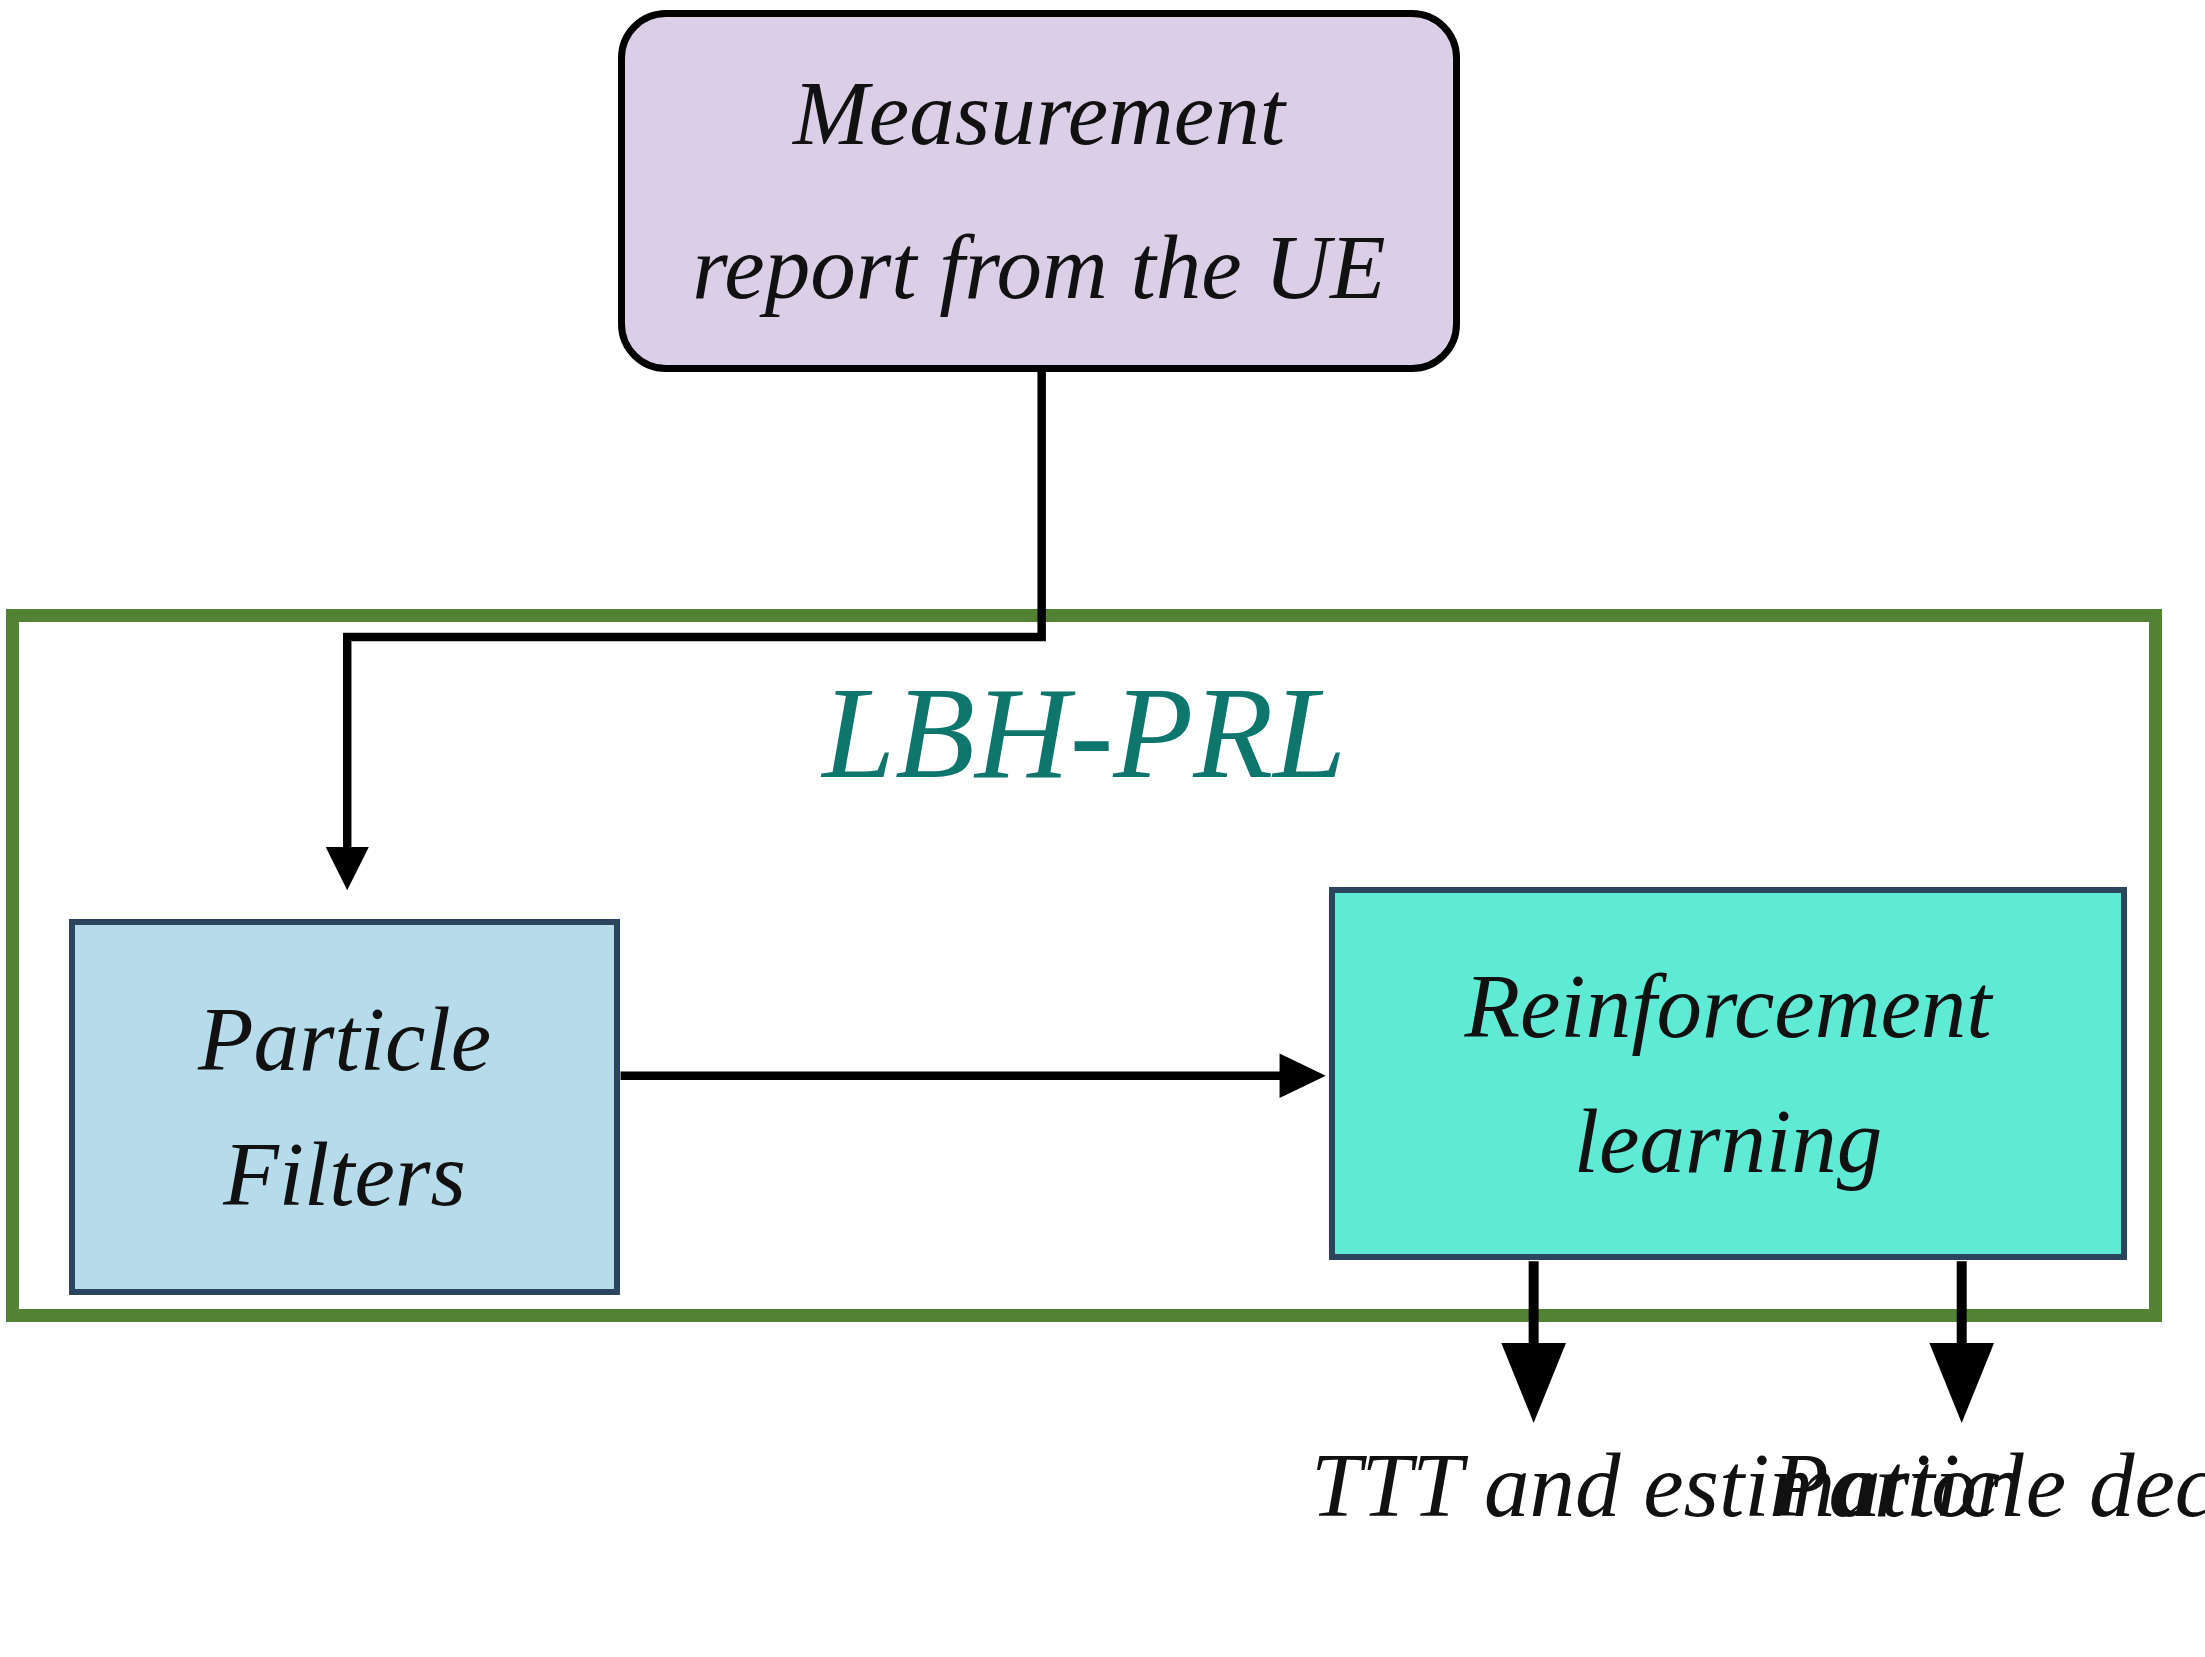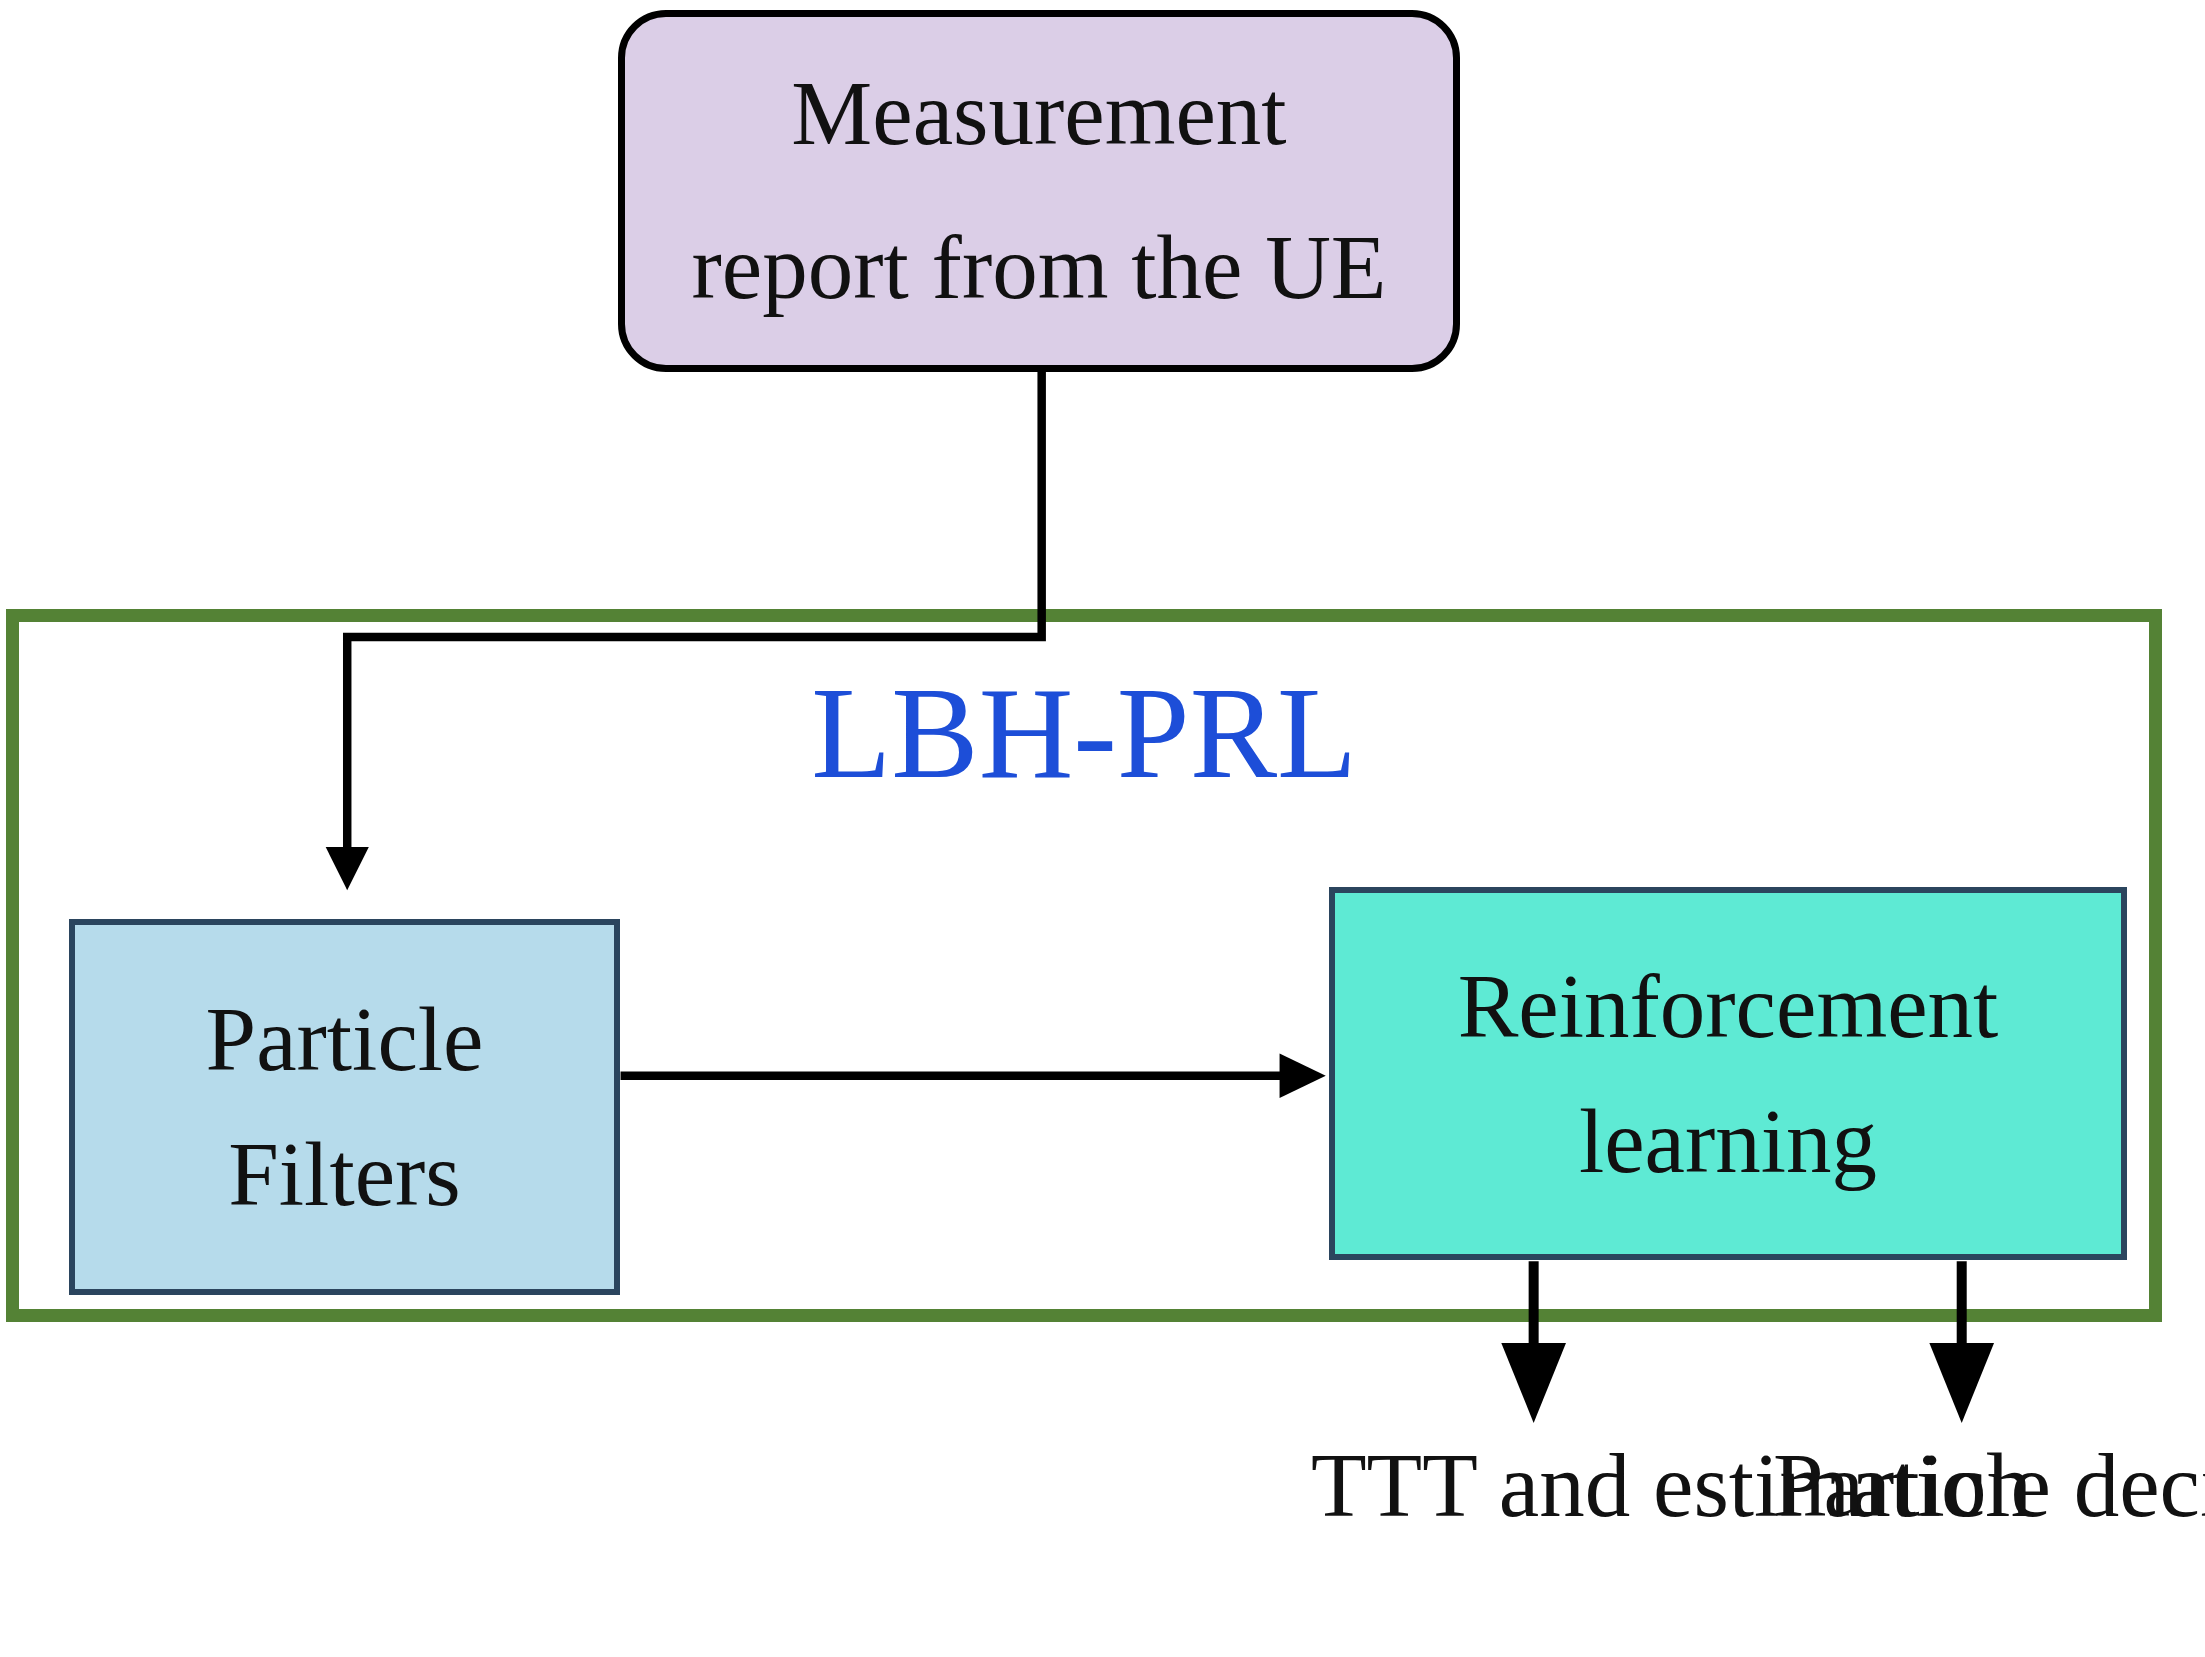--- a/index.html
+++ b/index.html
@@ -4,20 +4,21 @@
 <style>
   html, body { margin: 0; padding: 0; background: #ffffff; }
   #canvas {
     position: relative;
     width: 2205px;
     height: 1658px;
     background: #ffffff;
     overflow: hidden;
     font-family: "Liberation Serif", "DejaVu Serif", serif;
     color: #111111;
+    font-style: italic;
   }
   #canvas * { box-sizing: border-box; }
 
   .node {
     position: absolute;
     display: flex;
     flex-direction: column;
     align-items: center;
     justify-content: center;
     text-align: center;
@@ -42,21 +43,21 @@
     background: transparent;
   }
 
   
   #lbhprl-title {
     position: absolute;
     left: 6.2px; top: 667px; width: 2156px;
     text-align: center;
     font-size: 131px;
     line-height: 1;
-    color: #1d4ed8;
+    color: #0f766e;
     white-space: nowrap;
   }
 
   
   #particle-node {
     left: 69px; top: 885px; width: 551px; height: 376px;
     background: #b6dbeb;
     border: 6.2px solid #2b455e;
     font-size: 91px;
     line-height: 135px;

